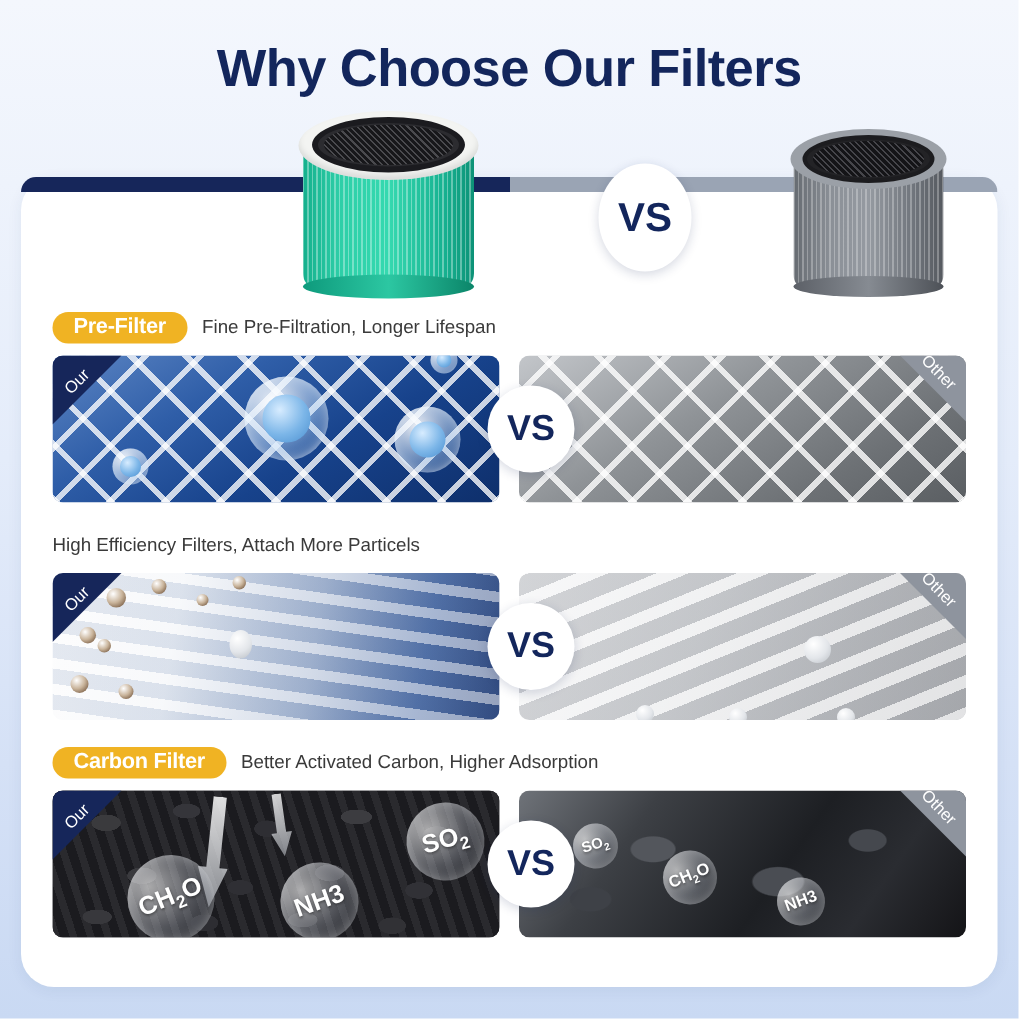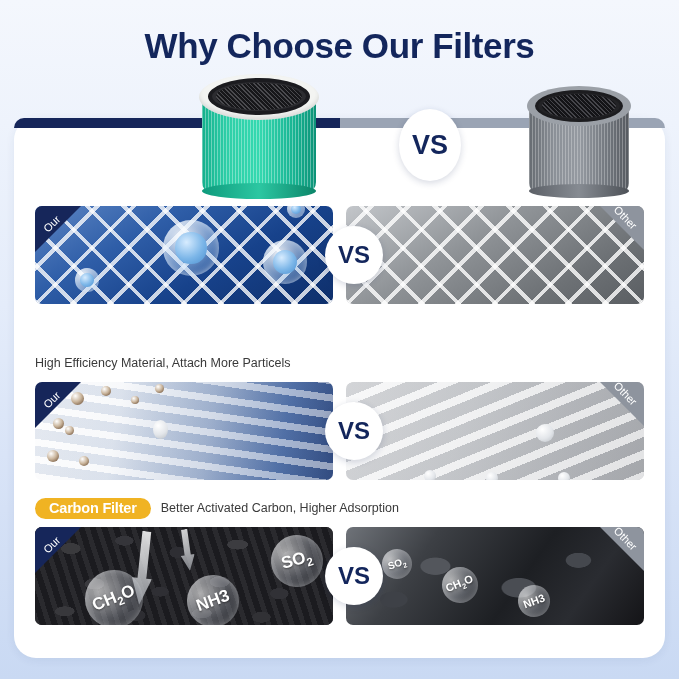--- a/index.html
+++ b/index.html
@@ -316,20 +316,24 @@
 <h1 class="page-title">Why Choose Our Filters</h1>
 
 <div class="card">
 
   <div class="card-top-rail">
     <div class="rail-our"></div>
     <div class="rail-other"></div>
   </div>
 
   <div class="section sec-1">
+    <div class="sec-head">
+      <span class="badge">Pre-Filter</span>
+      <span class="sec-desc">Fine Pre-Filtration, Longer Lifespan</span>
+    </div>
     <div class="panes">
 
       <div class="pane">
         <div class="art-prefilter-our">
           <div class="bubble b1">
               <div class="core"></div>
             </div>
           <div class="bubble b2">
               <div class="core"></div>
             </div>
@@ -349,21 +353,21 @@
         <div class="corner corner-other"></div>
         <span class="corner-label other">Other</span>
       </div>
 
       <div class="vs vs-row" style="left:311px; top:20px;">VS</div>
     </div>
   </div>
 
   <div class="section sec-2">
     <div class="sec-head">
-      <span class="sec-desc">High Efficiency Material, Attach More Particels</span>
+      <span class="sec-desc">High Efficiency Filters, Attach More Particels</span>
     </div>
     <div class="panes">
 
       <div class="pane">
         <div class="art-hepa-our">
           <div class="speck" style="left:36px;  top:10px; width:13px; height:13px;"></div>
           <div class="speck" style="left:66px;  top:4px;  width:10px; height:10px;"></div>
           <div class="speck" style="left:96px;  top:14px; width:8px;  height:8px;"></div>
           <div class="speck" style="left:18px;  top:36px; width:11px; height:11px;"></div>
           <div class="speck" style="left:30px;  top:44px; width:9px;  height:9px;"></div>

